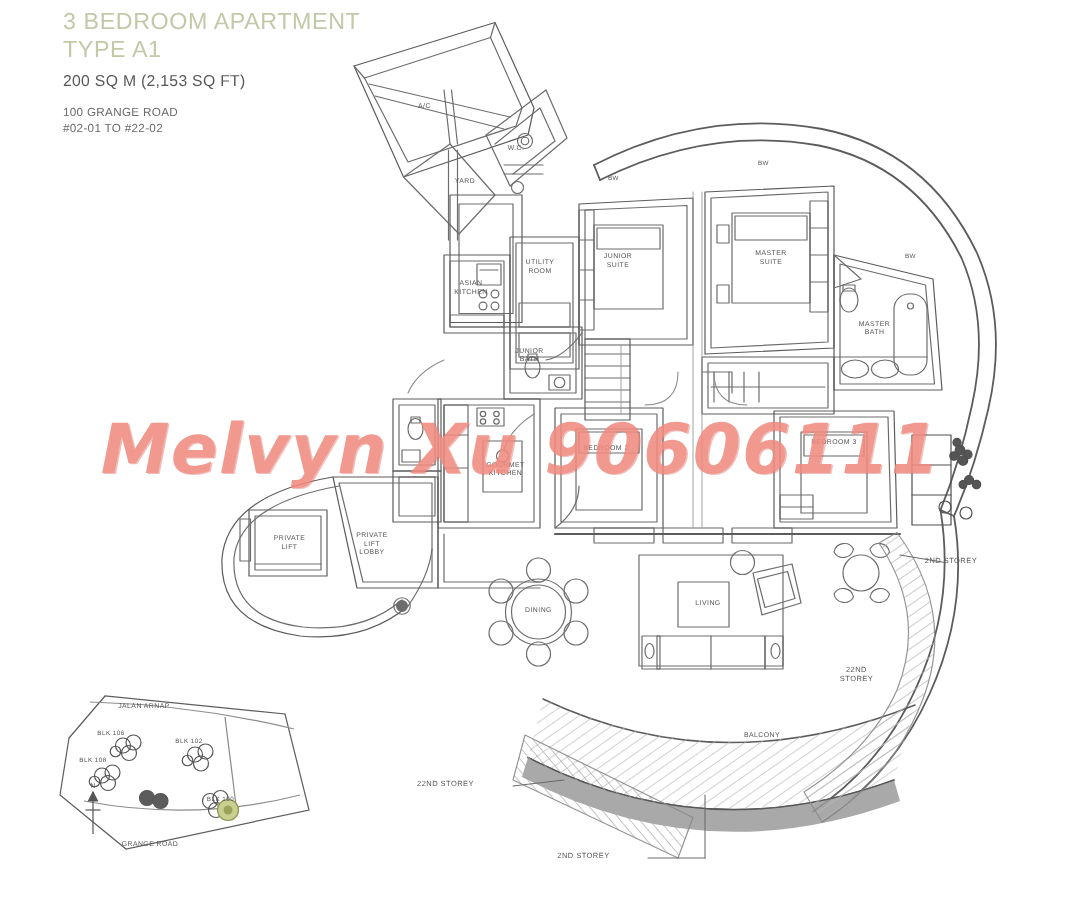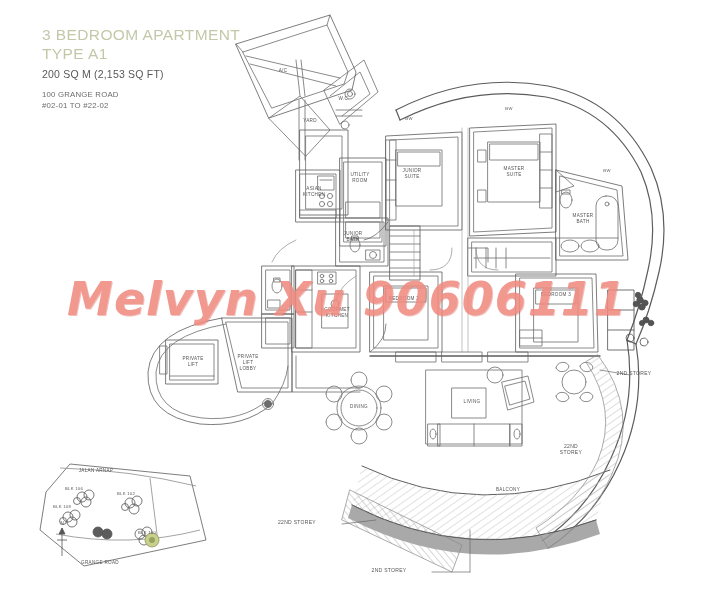--- a/index.html
+++ b/index.html
@@ -4,21 +4,21 @@
 <style>
   html,body{margin:0;padding:0;background:#ffffff;}
   body{
     width:714px;height:600px;position:relative;overflow:hidden;
     font-family:"Liberation Sans", sans-serif;
     color:#444;
   }
   #root{position:absolute;inset:0;}
 
   
-  .title-block{position:absolute;left:42px;top:26px;width:230px;}
+  .title-block{position:absolute;left:42px;top:6px;width:230px;}
   .title-main{
     font-size:15.5px;line-height:18.5px;letter-spacing:.4px;
     color:#c2c9a8;font-weight:400;white-space:pre-line;
   }
   .title-area{
     margin-top:5px;font-size:10.5px;letter-spacing:.2px;color:#59595b;
   }
   .title-addr{
     margin-top:10px;font-size:7.8px;line-height:10.5px;color:#6b6b6d;
     letter-spacing:.2px;white-space:pre-line;

